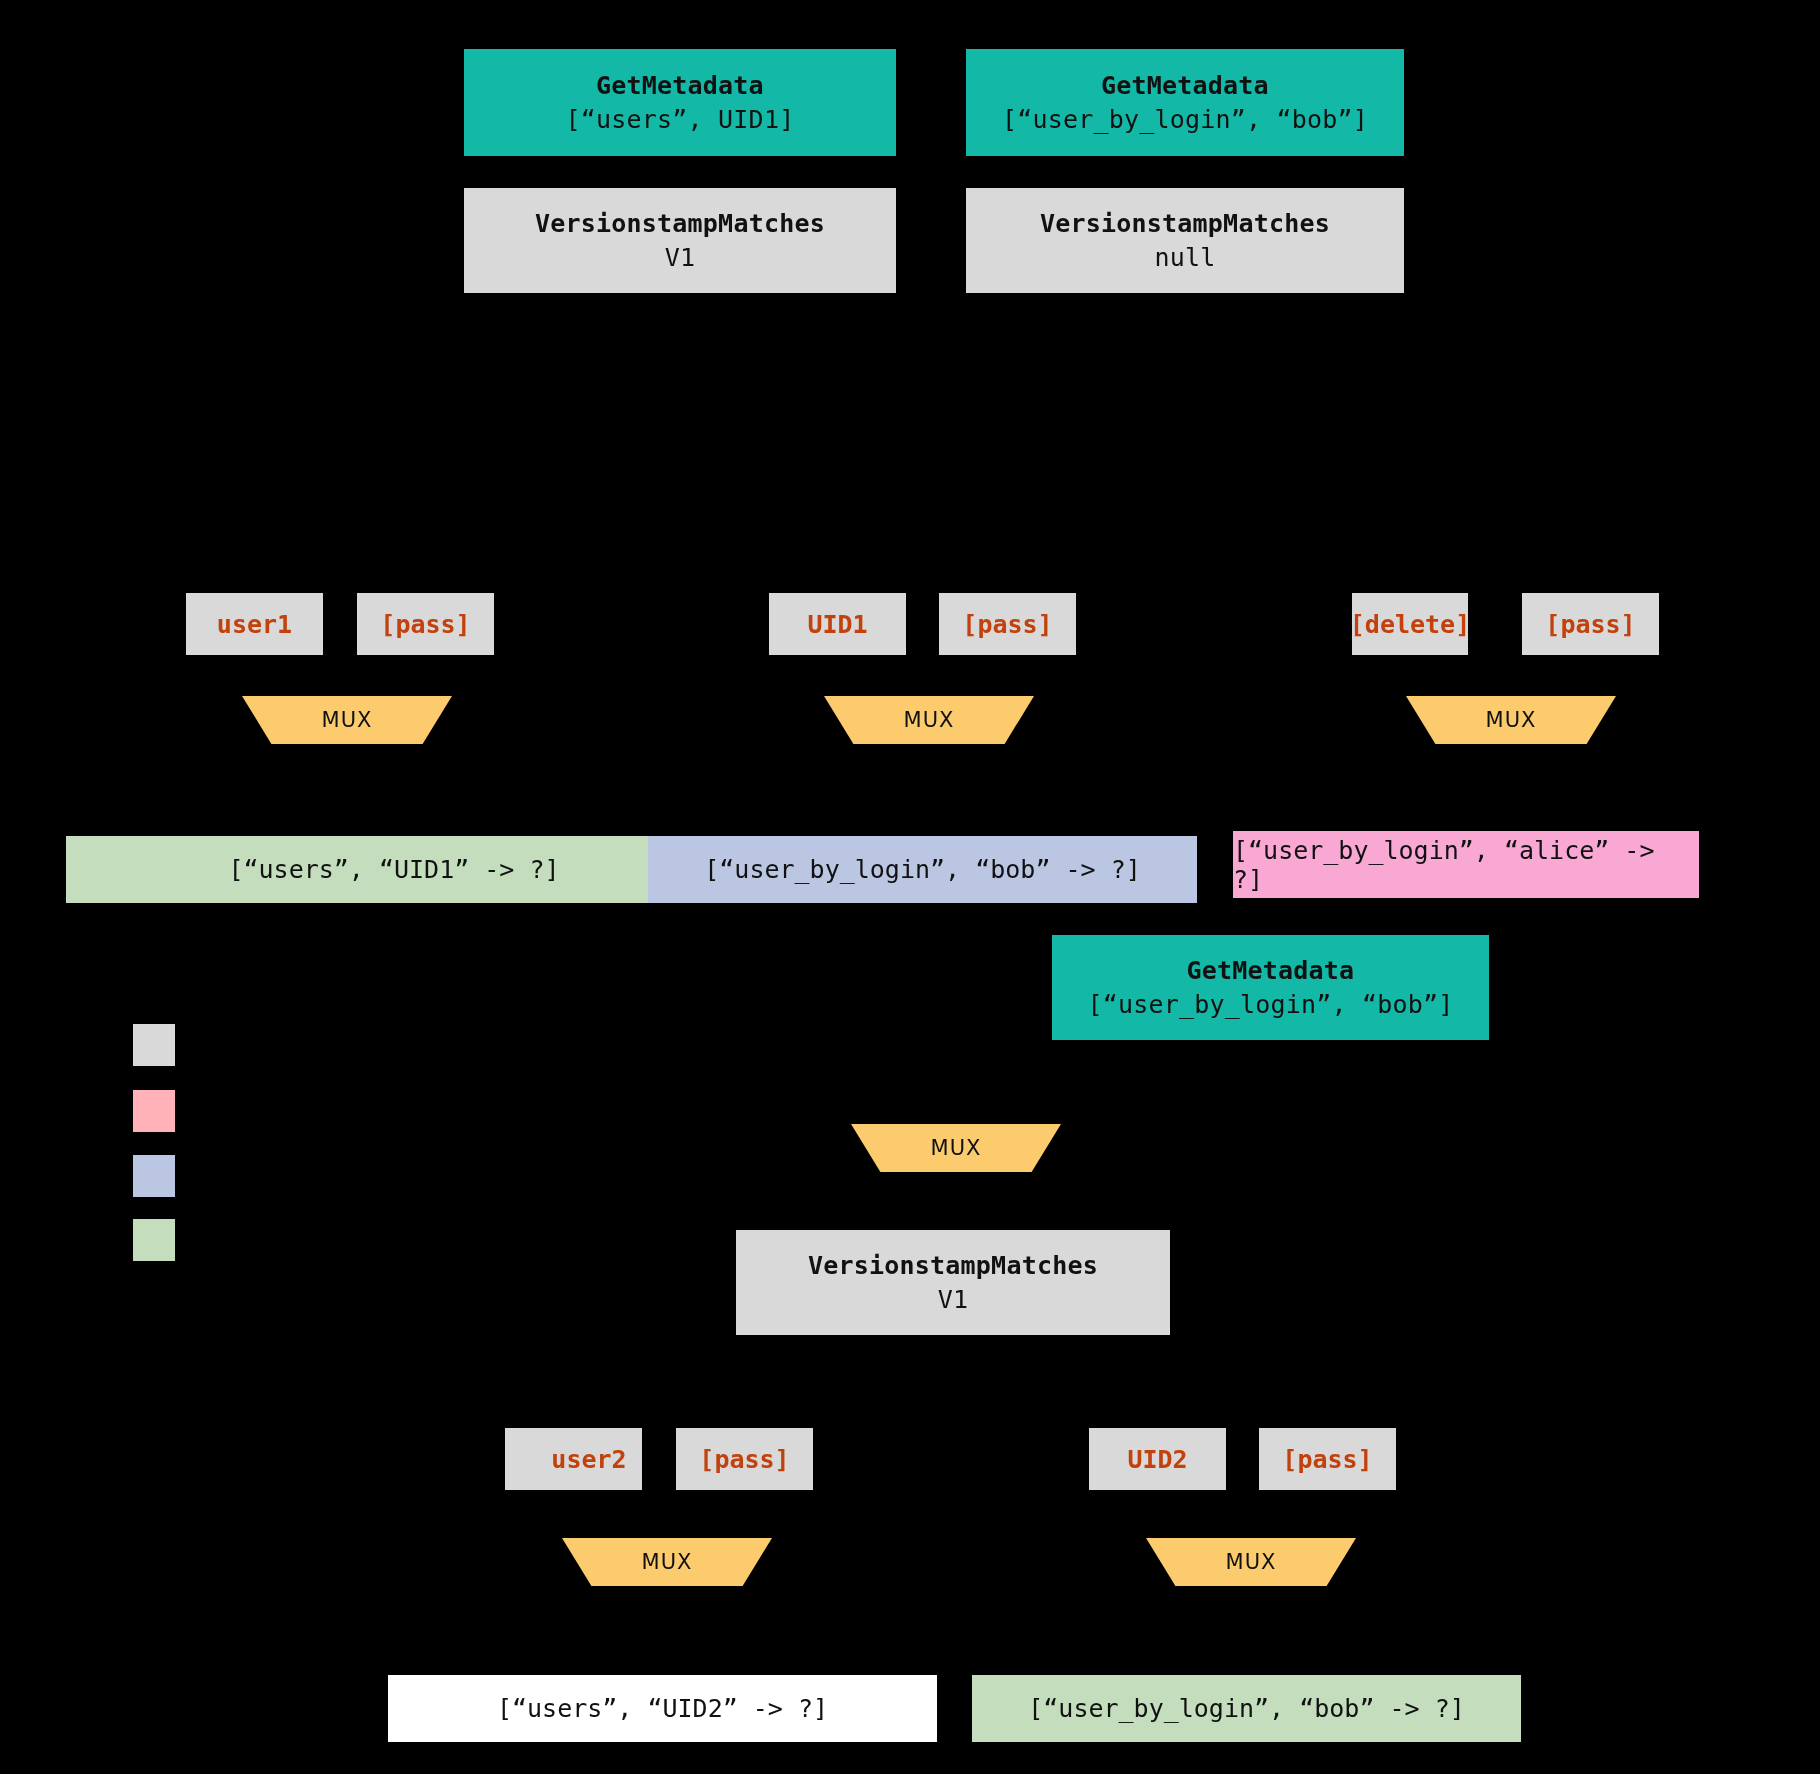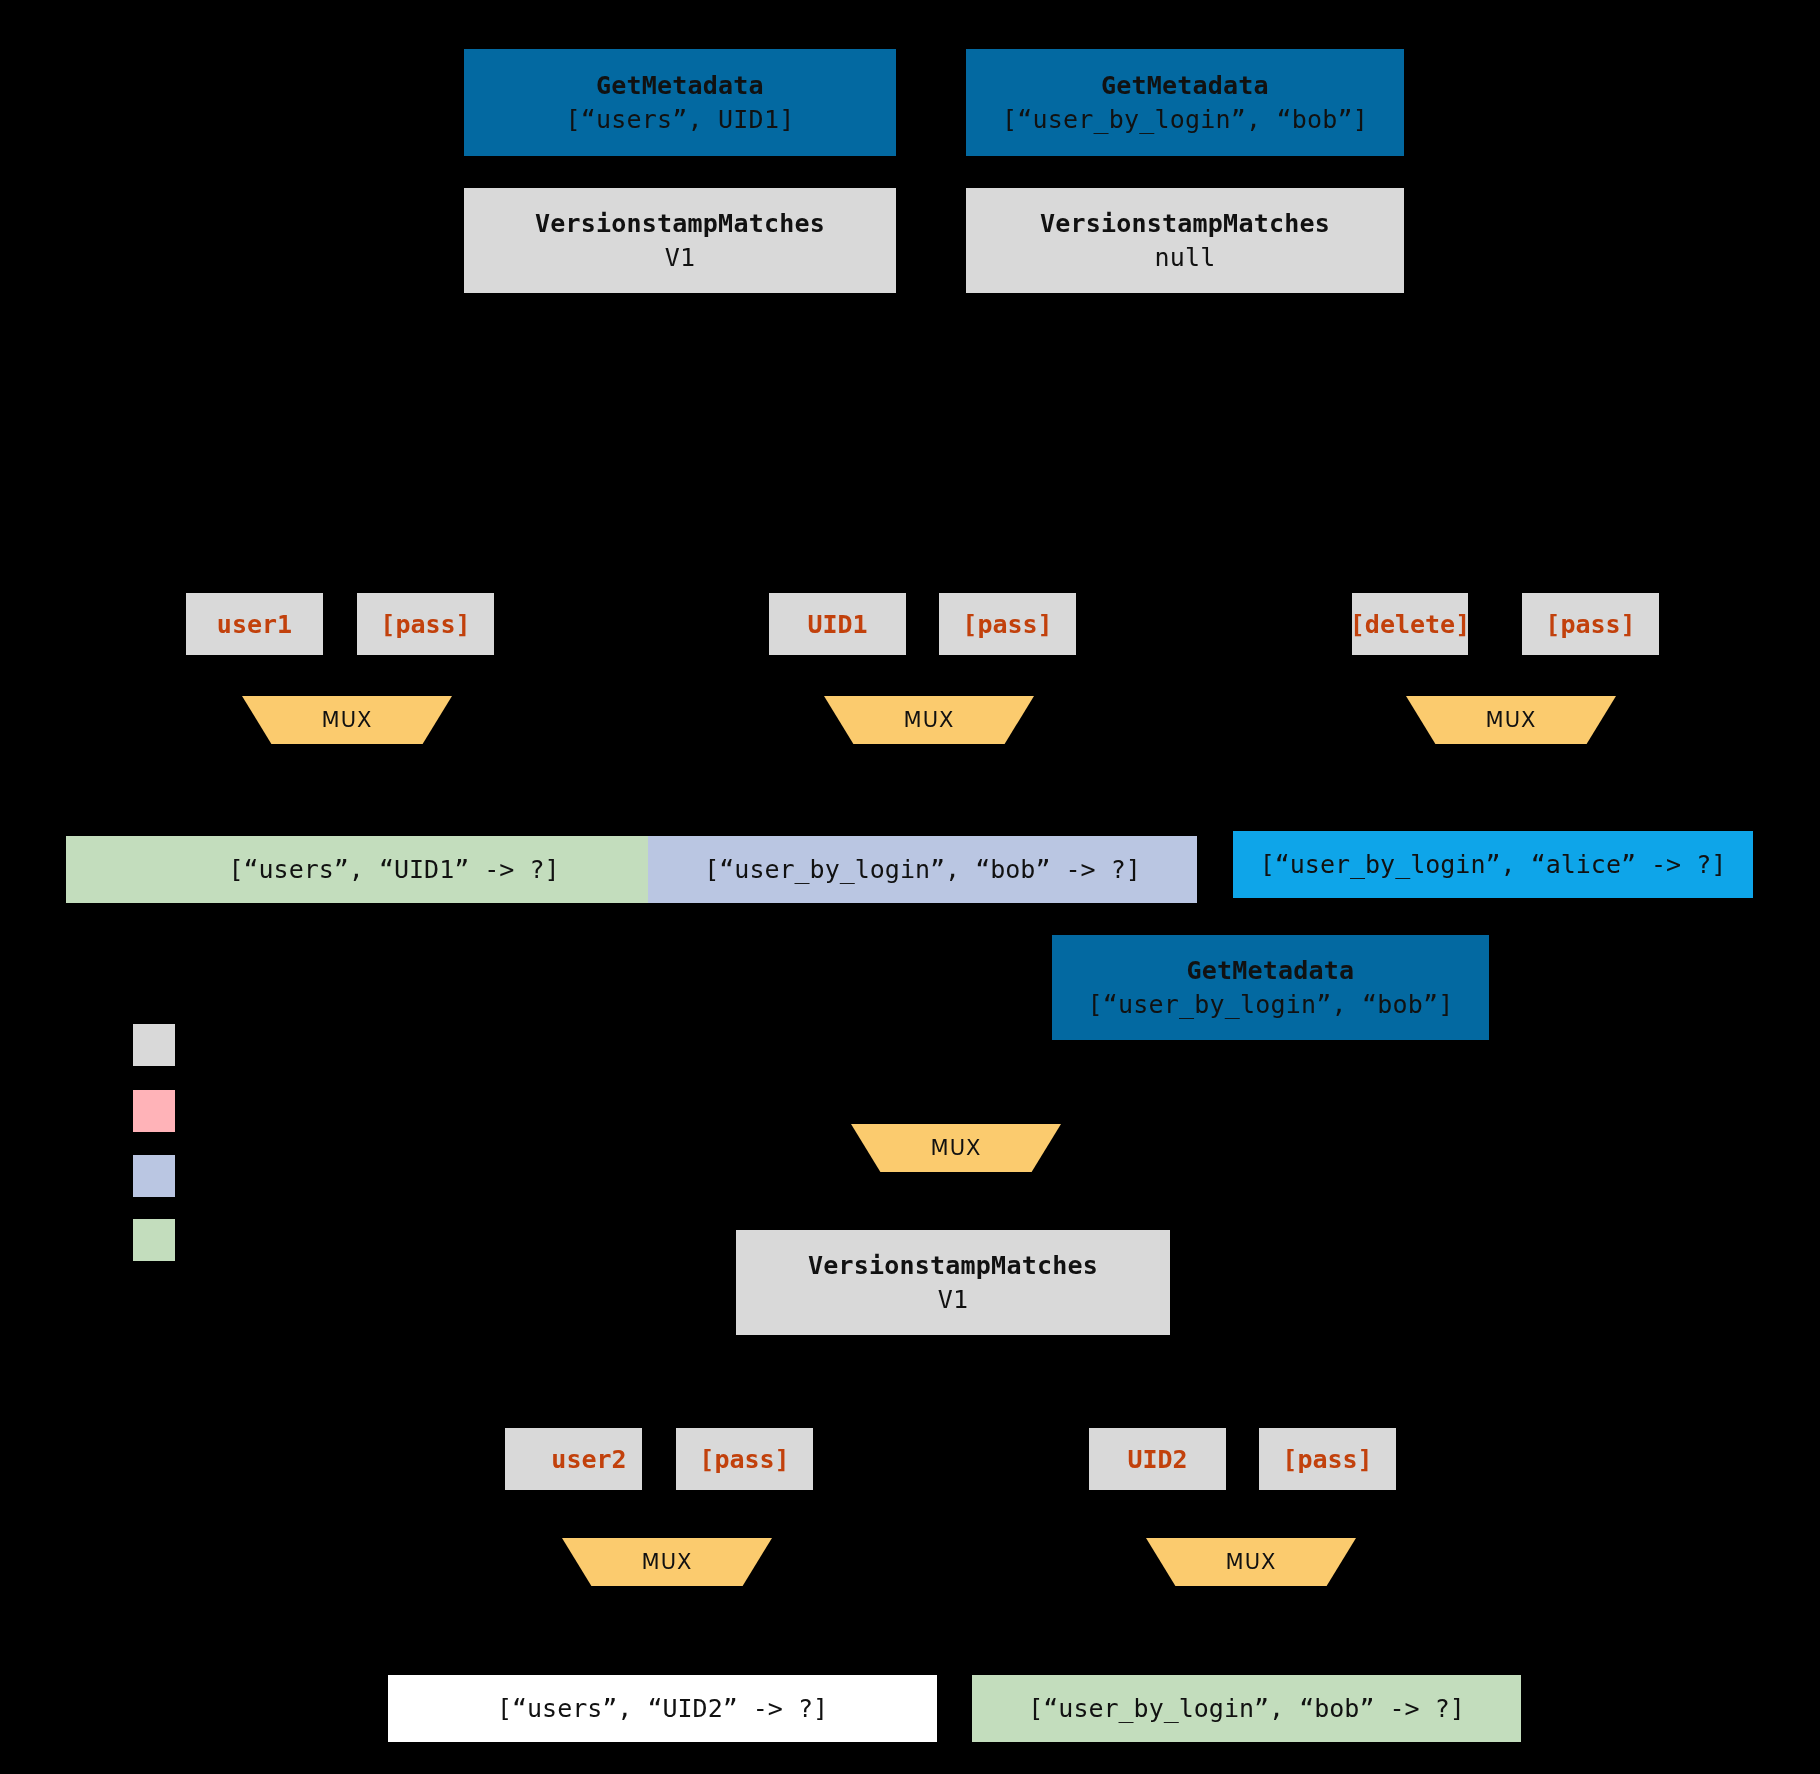--- a/index.html
+++ b/index.html
@@ -30,21 +30,21 @@
     font-weight: bold;
     font-size: 25px;
     letter-spacing: 0.2px;
   }
   .node .sub {
     font-weight: normal;
     font-size: 25px;
     letter-spacing: 0.2px;
   }
   .op    { background: #d9d9d9; }
-  .read  { background: #0369a1; }
+  .read  { background: #14b8a6; }
   .write-green { background: #c3ddbd; }
   .write-blue  { background: #bac6e2; }
 
   .small-box {
     position: absolute;
     box-sizing: border-box;
     background: #d9d9d9;
     display: flex;
     align-items: center;
     justify-content: center;
@@ -223,21 +223,21 @@
   <div class="mux" style="left:1406px; top:696px; width:210px; height:48px;">
     <span>MUX</span>
   </div>
 
   <div class="kv-box write-green" style="left:66px; top:836px; width:656px; height:67px; background:#c3ddbd;">
     <span>[“users”, “UID1” -&gt; ?]</span>
   </div>
   <div class="kv-box write-blue" style="left:648px; top:836px; width:549px; height:67px; background:#bac6e2;">
     <span>[“user_by_login”, “bob” -&gt; ?]</span>
   </div>
-  <div class="kv-box write-green" style="left:1233px; top:831px; width:520px; height:67px; background:#0ea5e9;">
+  <div class="kv-box write-green" style="left:1233px; top:831px; width:466px; height:67px; background:#f9a8d4;">
     <span>[“user_by_login”, “alice” -&gt; ?]</span>
   </div>
 
   <div class="node read" style="left:1052px; top:935px; width:437px; height:105px;">
     <span class="title">GetMetadata</span>
     <span class="sub">[“user_by_login”, “bob”]</span>
   </div>
 
   <div class="mux" style="left:851px; top:1124px; width:210px; height:48px;">
     <span>MUX</span>

